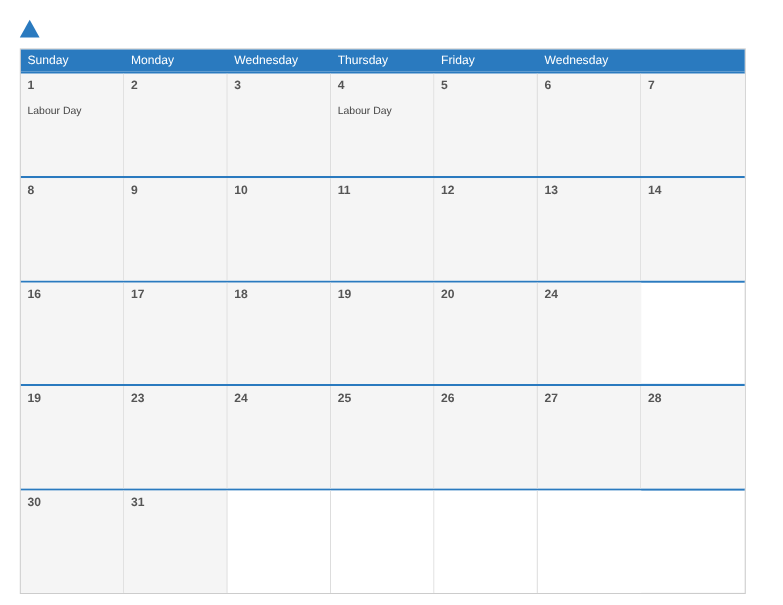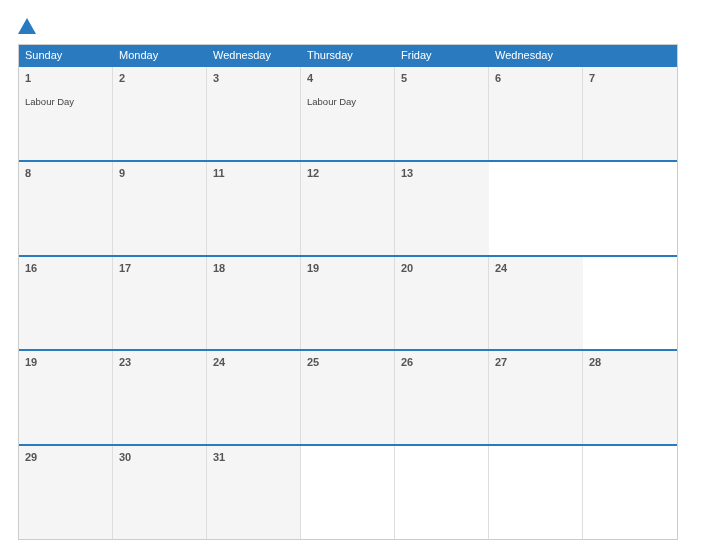--- a/index.html
+++ b/index.html
@@ -169,28 +169,34 @@
           </div>
         </div>
         <div class="week-row">
           <div class="day-cell">
             <span class="day-number">8</span>
           </div>
           <div class="day-cell">
             <span class="day-number">9</span>
           </div>
           <div class="day-cell">
+            <span class="day-number">10</span>
+          </div>
+          <div class="day-cell">
             <span class="day-number">11</span>
           </div>
           <div class="day-cell">
             <span class="day-number">12</span>
           </div>
           <div class="day-cell">
             <span class="day-number">13</span>
           </div>
+          <div class="day-cell">
+            <span class="day-number">14</span>
+          </div>
         </div>
         <div class="week-row">
           <div class="day-cell">
             <span class="day-number">16</span>
           </div>
           <div class="day-cell">
             <span class="day-number">17</span>
           </div>
           <div class="day-cell">
             <span class="day-number">18</span>
@@ -222,23 +228,20 @@
             <span class="day-number">26</span>
           </div>
           <div class="day-cell">
             <span class="day-number">27</span>
           </div>
           <div class="day-cell">
             <span class="day-number">28</span>
           </div>
         </div>
         <div class="week-row">
-          <div class="day-cell">
-            <span class="day-number">29</span>
-          </div>
           <div class="day-cell">
             <span class="day-number">30</span>
           </div>
           <div class="day-cell">
             <span class="day-number">31</span>
           </div>
           <div class="day-cell empty"></div>
           <div class="day-cell empty"></div>
           <div class="day-cell empty"></div>
           <div class="day-cell empty"></div>

